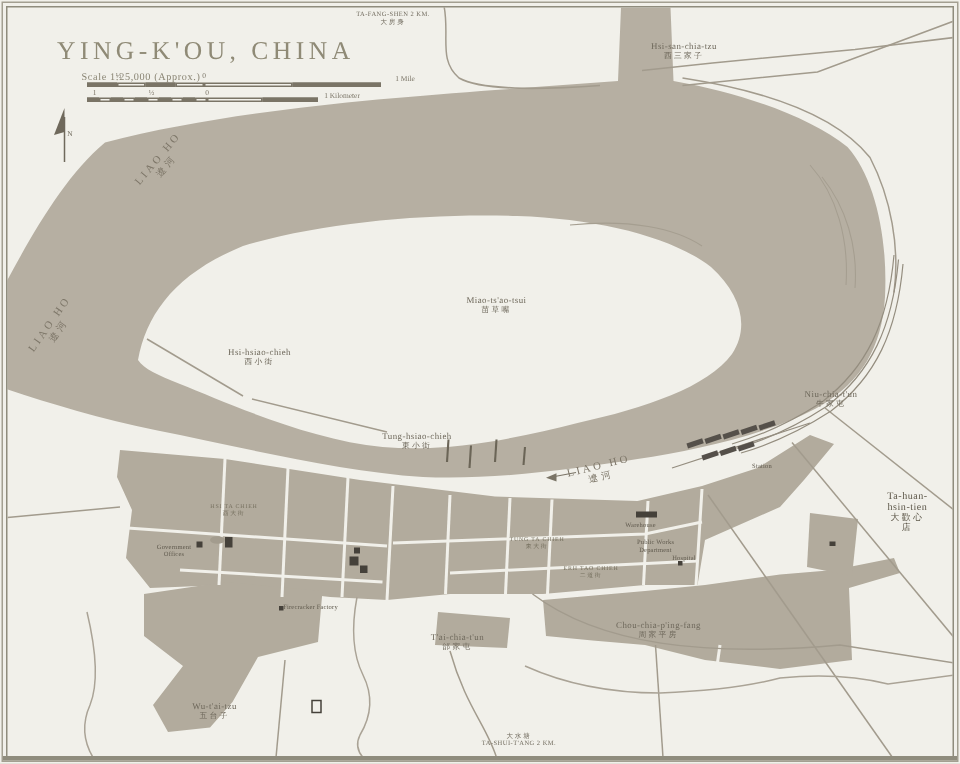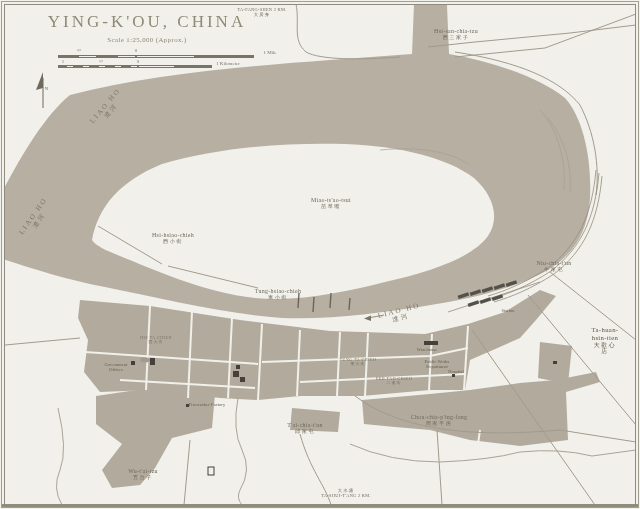--- a/index.html
+++ b/index.html
@@ -4,21 +4,21 @@
 <style>
   html,body{margin:0;padding:0;background:#d8d6cc;}
   #sheet{position:relative;width:640px;height:509px;background:#f1f0ea;overflow:hidden;
          font-family:"Liberation Serif", serif;}
   
   .frame-outer{position:absolute;inset:1px;border:1px solid #a39f91;pointer-events:none;z-index:40;}
   .frame-neat{position:absolute;inset:4px;border:1px solid #8f8c7d;pointer-events:none;z-index:40;}
   .frame-bottom{position:absolute;left:2px;right:2px;bottom:2px;height:3px;background:#8f8c7d;z-index:40;}
   #mapsvg{position:absolute;left:0;top:0;clip-path:inset(5px 5px 4px 5px);}
   
-  #titleblock{position:absolute;left:38px;top:12px;width:218px;text-align:center;color:#8f8a76;z-index:30;}
+  #titleblock{position:absolute;left:38px;top:24px;width:218px;color:#8f8a76;z-index:30;}
   #title-line1{font-size:17px;letter-spacing:3px;white-space:nowrap;}
   #title-line2{font-size:13px;letter-spacing:2.5px;margin-top:1px;}
   #title-scale{font-size:8px;letter-spacing:.5px;color:#8a8574;margin-top:3px;transform:scale(.85);}
   
   .sbar{position:absolute;z-index:30;color:#7a7466;}
   .sbar .lab{position:absolute;font-size:8px;transform:translate(-50%,0) scale(.62);white-space:nowrap;}
   .sbar .seg{position:absolute;height:3px;border:0.5px solid #7a7466;box-sizing:border-box;}
   .seg.fill{background:#7a7466;}
   
   .lbl{position:absolute;z-index:25;color:#6f695c;text-align:center;white-space:pre-line;

